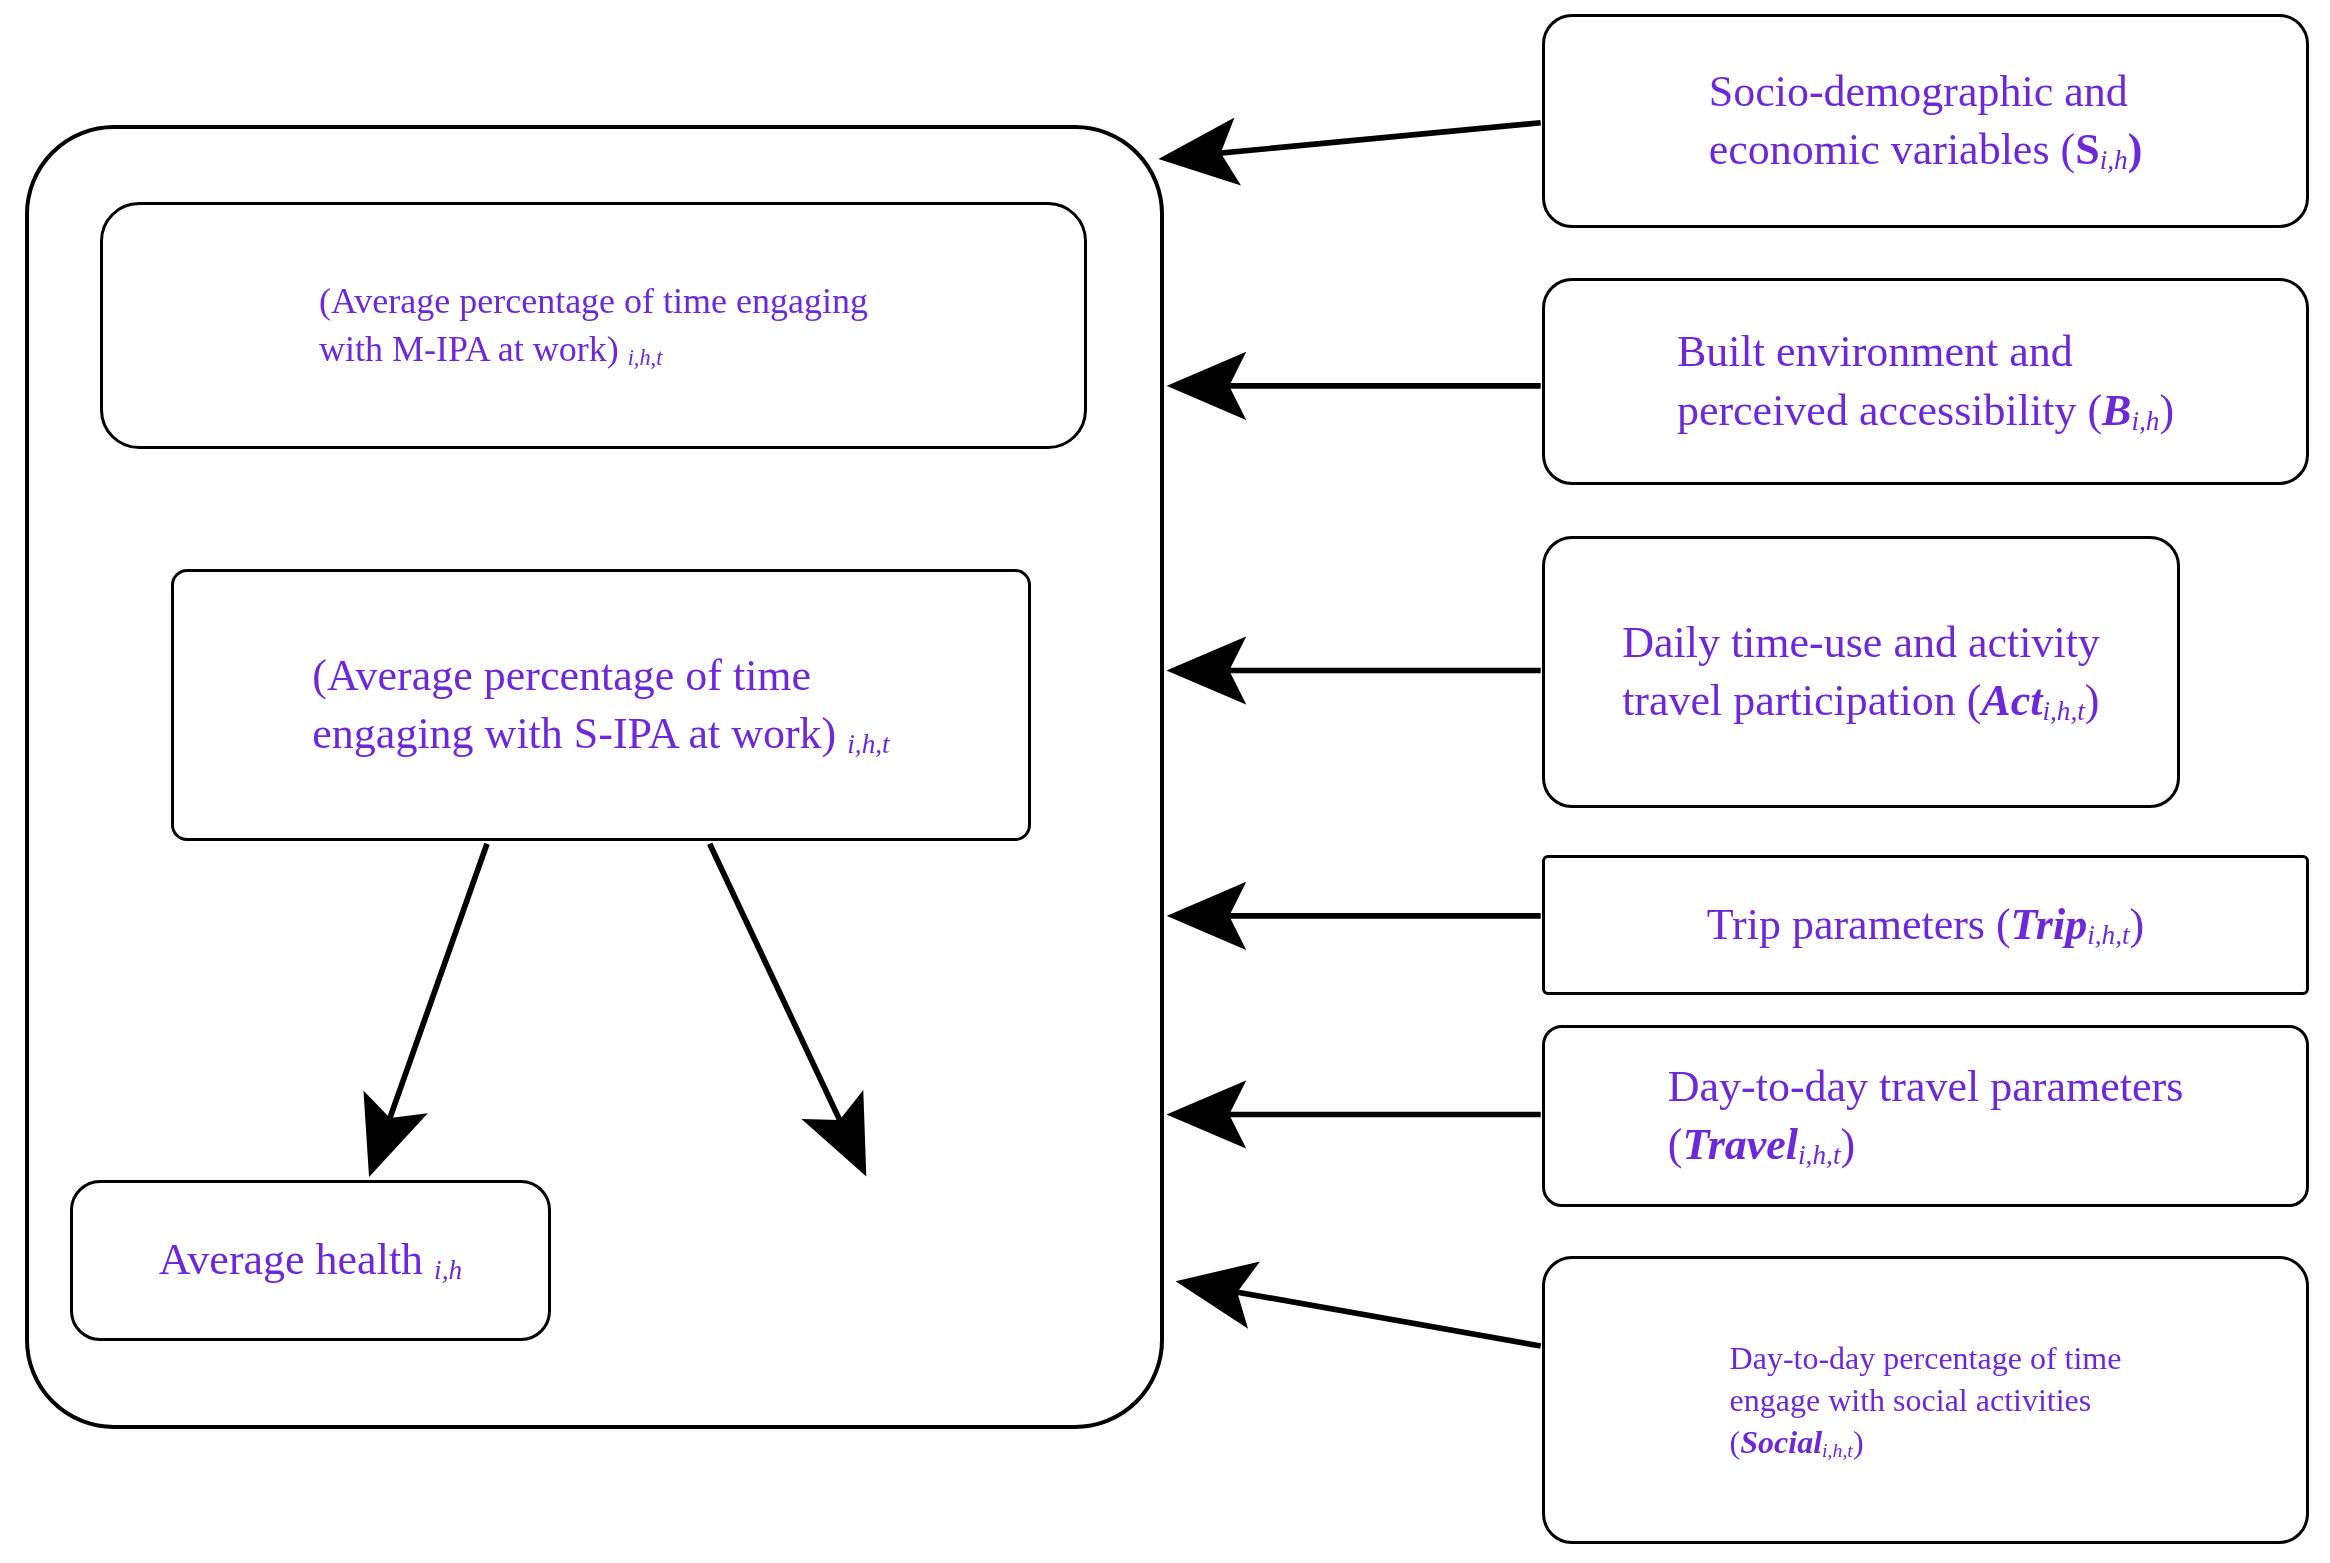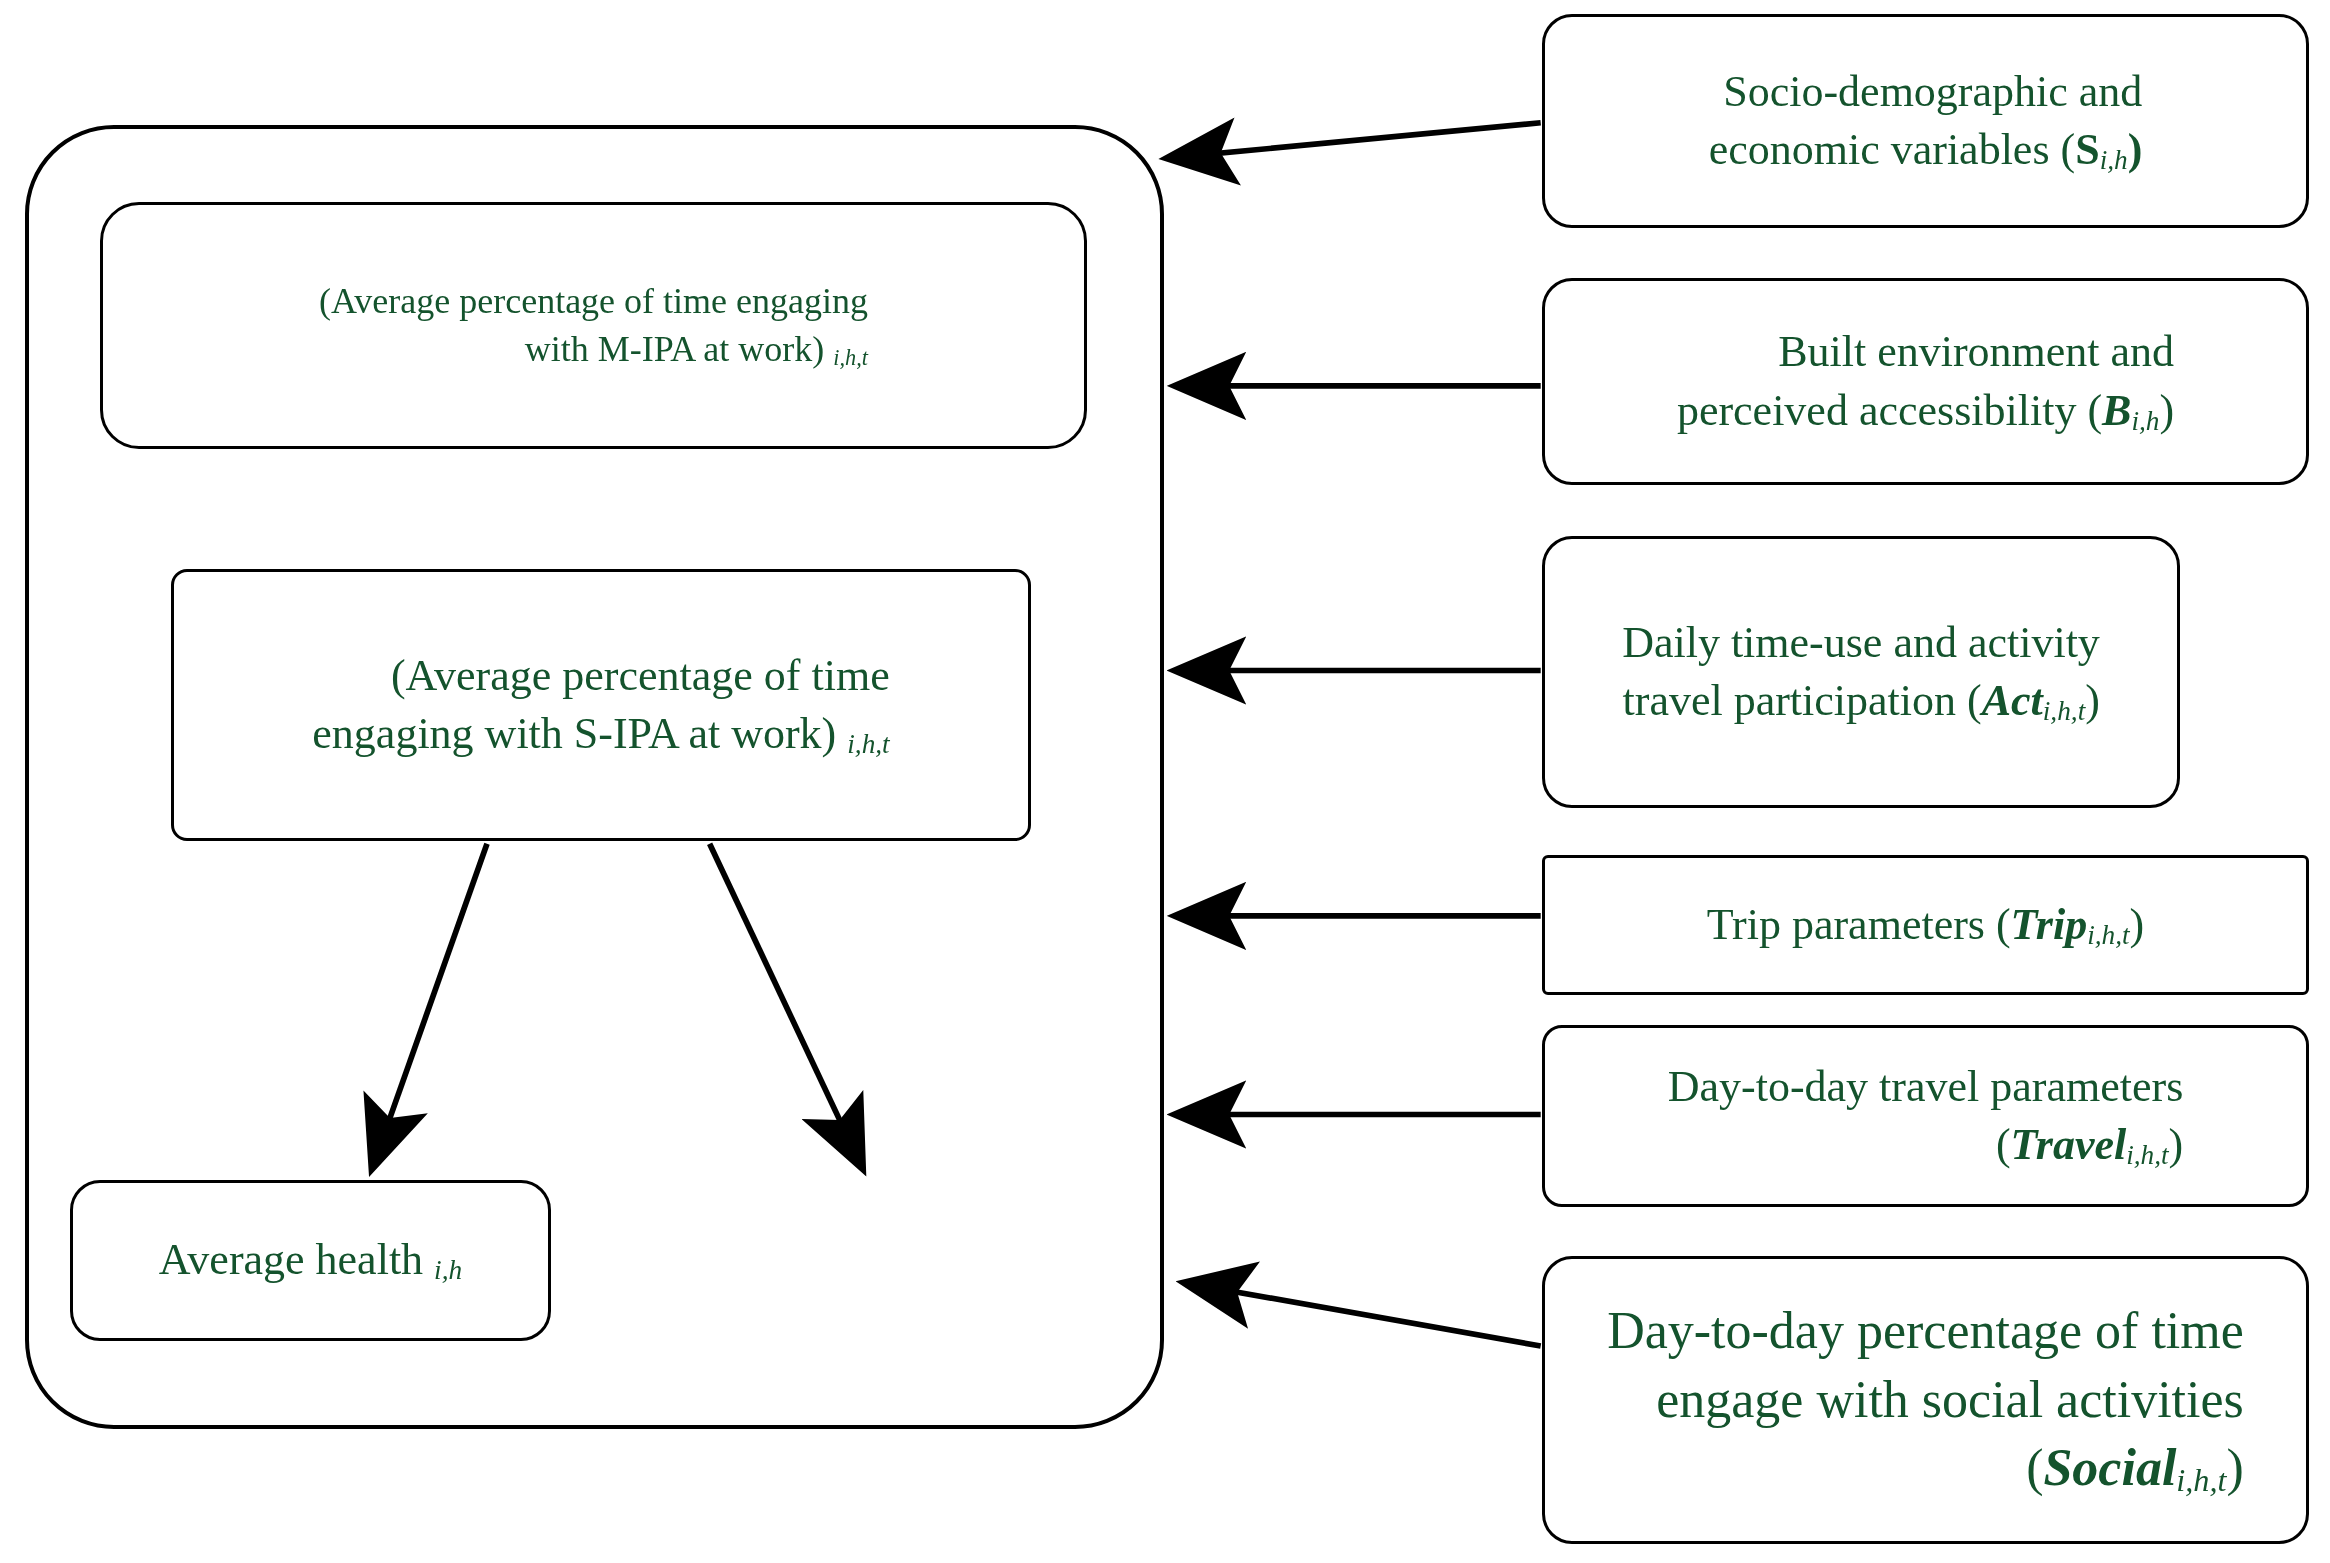--- a/index.html
+++ b/index.html
@@ -18,22 +18,22 @@
 
   
   .node {
     position: absolute;
     box-sizing: border-box;
     background: #ffffff;
     border: 3.8px solid #000000;
     display: flex;
     align-items: center;
     justify-content: center;
-    text-align: right;
-    color: #14532d;
+    text-align: left;
+    color: #6d28d9;
     line-height: 1.32;
     z-index: 3;
   }
   .node .txt { padding: 0 16.4px; display: block; }
 
   
   #outer-container {
     position: absolute;
     left: 25px;
     top: 125px;
@@ -51,21 +51,21 @@
   #node-sipa   { left: 171px;  top: 569px;  width: 860px; height: 272px;  border-radius: 16px; font-size: 44px; }
   #node-phys   { left: 70px;  top: 1180px; width: 481px;  height: 161px;  border-radius: 30px; font-size: 44px; }
   #node-soc    { left: 686px; top: 1180px; width: 443px;  height: 161px;  border-radius: 30px; font-size: 44px; }
 
   
   #node-socio  { left: 1542px; top: 14px;   width: 767px; height: 214px; border-radius: 30px; font-size: 44px; }
   #node-built  { left: 1542px; top: 278px;  width: 767px; height: 207px; border-radius: 30px; font-size: 44px; }
   #node-act    { left: 1542px; top: 536px;  width: 638px; height: 272px; border-radius: 30px; font-size: 44px; }
   #node-trip   { left: 1542px; top: 855px; width: 767px; height: 140px; border-radius: 6px; font-size: 44px; }
   #node-travel { left: 1542px; top: 1025px; width: 767px; height: 182px; border-radius: 20px; font-size: 44px; }
-  #node-social { left: 1542px; top: 1256px; width: 767px; height: 288px; border-radius: 30px; font-size: 52px; }
+  #node-social { left: 1542px; top: 1256px; width: 767px; height: 288px; border-radius: 30px; font-size: 32px; }
 
   
   .sub {
     font-style: italic;
     font-size: 0.62em;
     vertical-align: -0.18em;
     letter-spacing: 0;
   }
   .sub-tight {
     font-style: italic;

